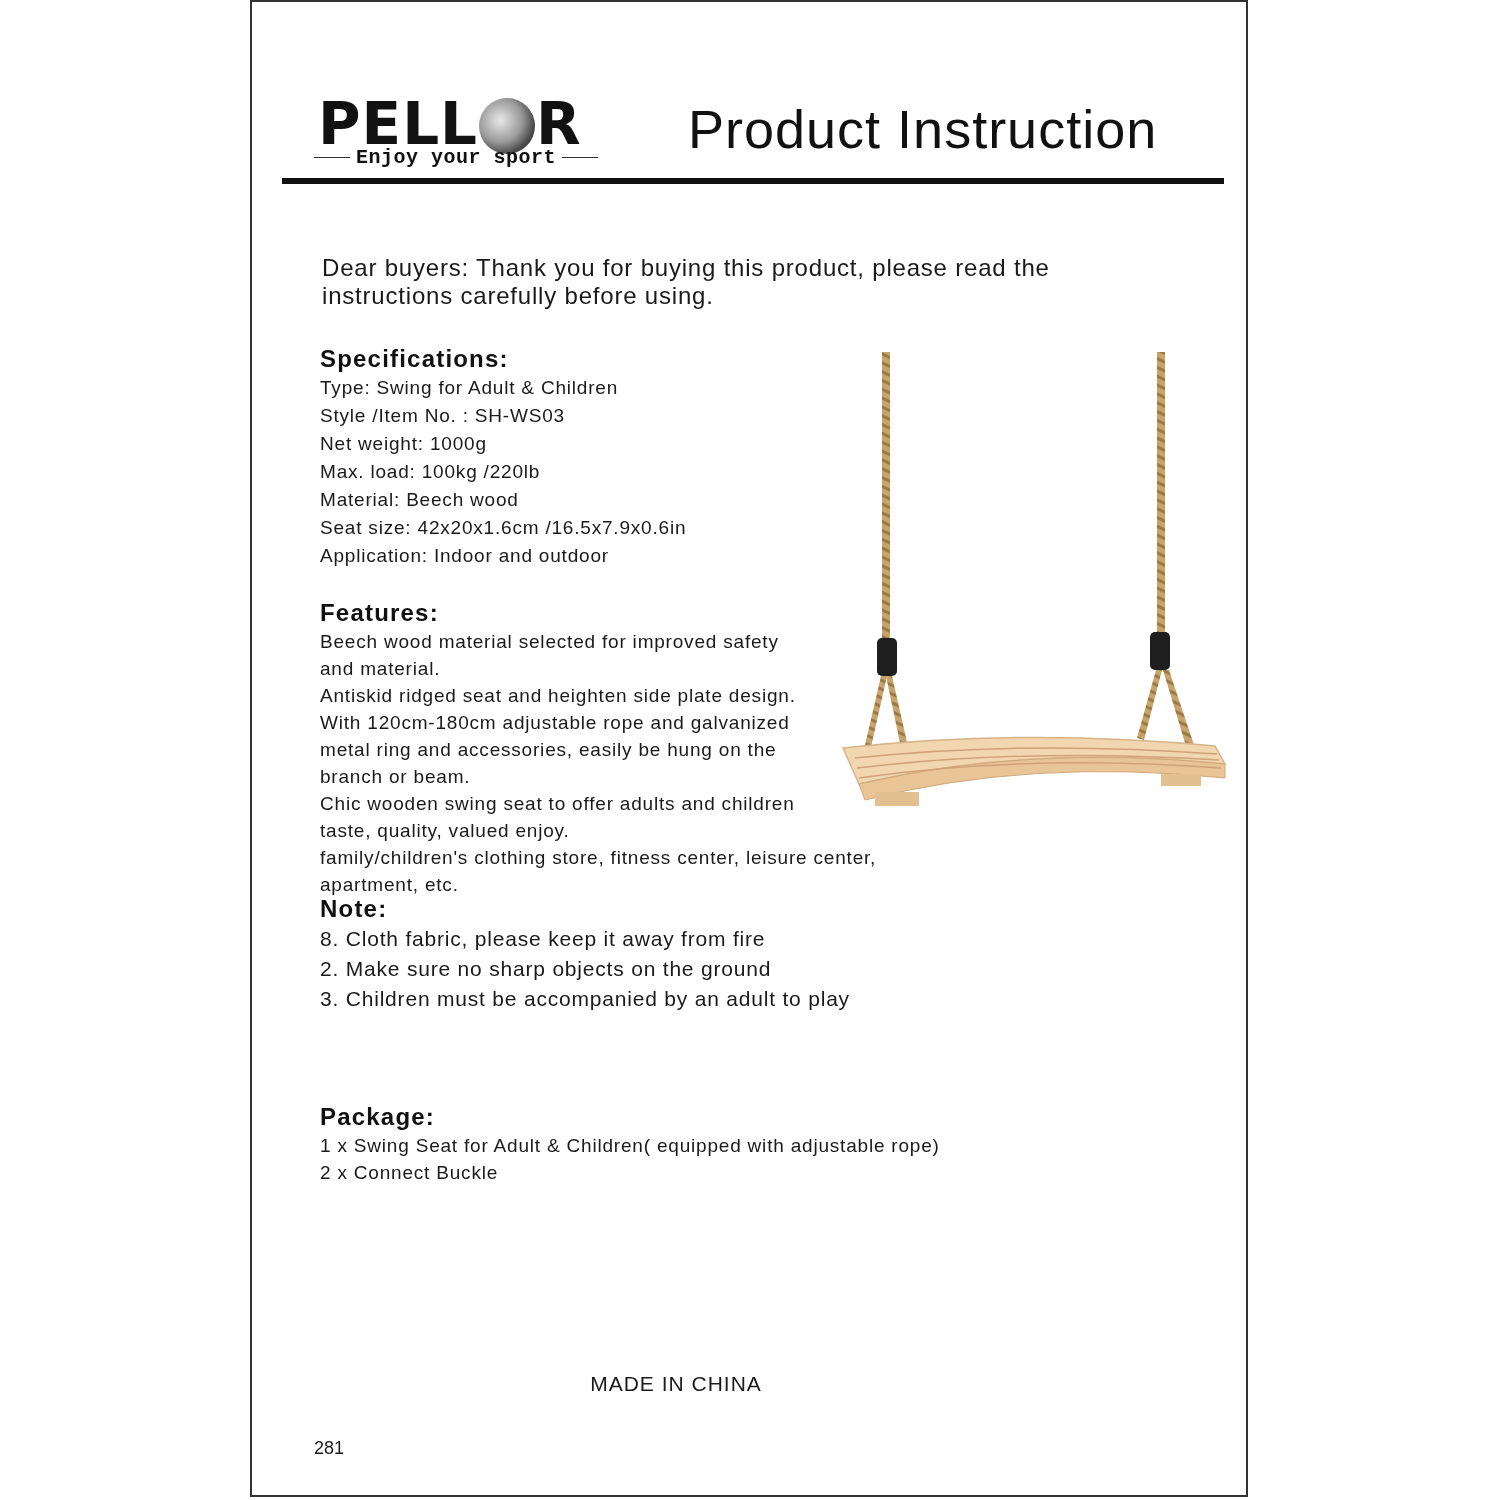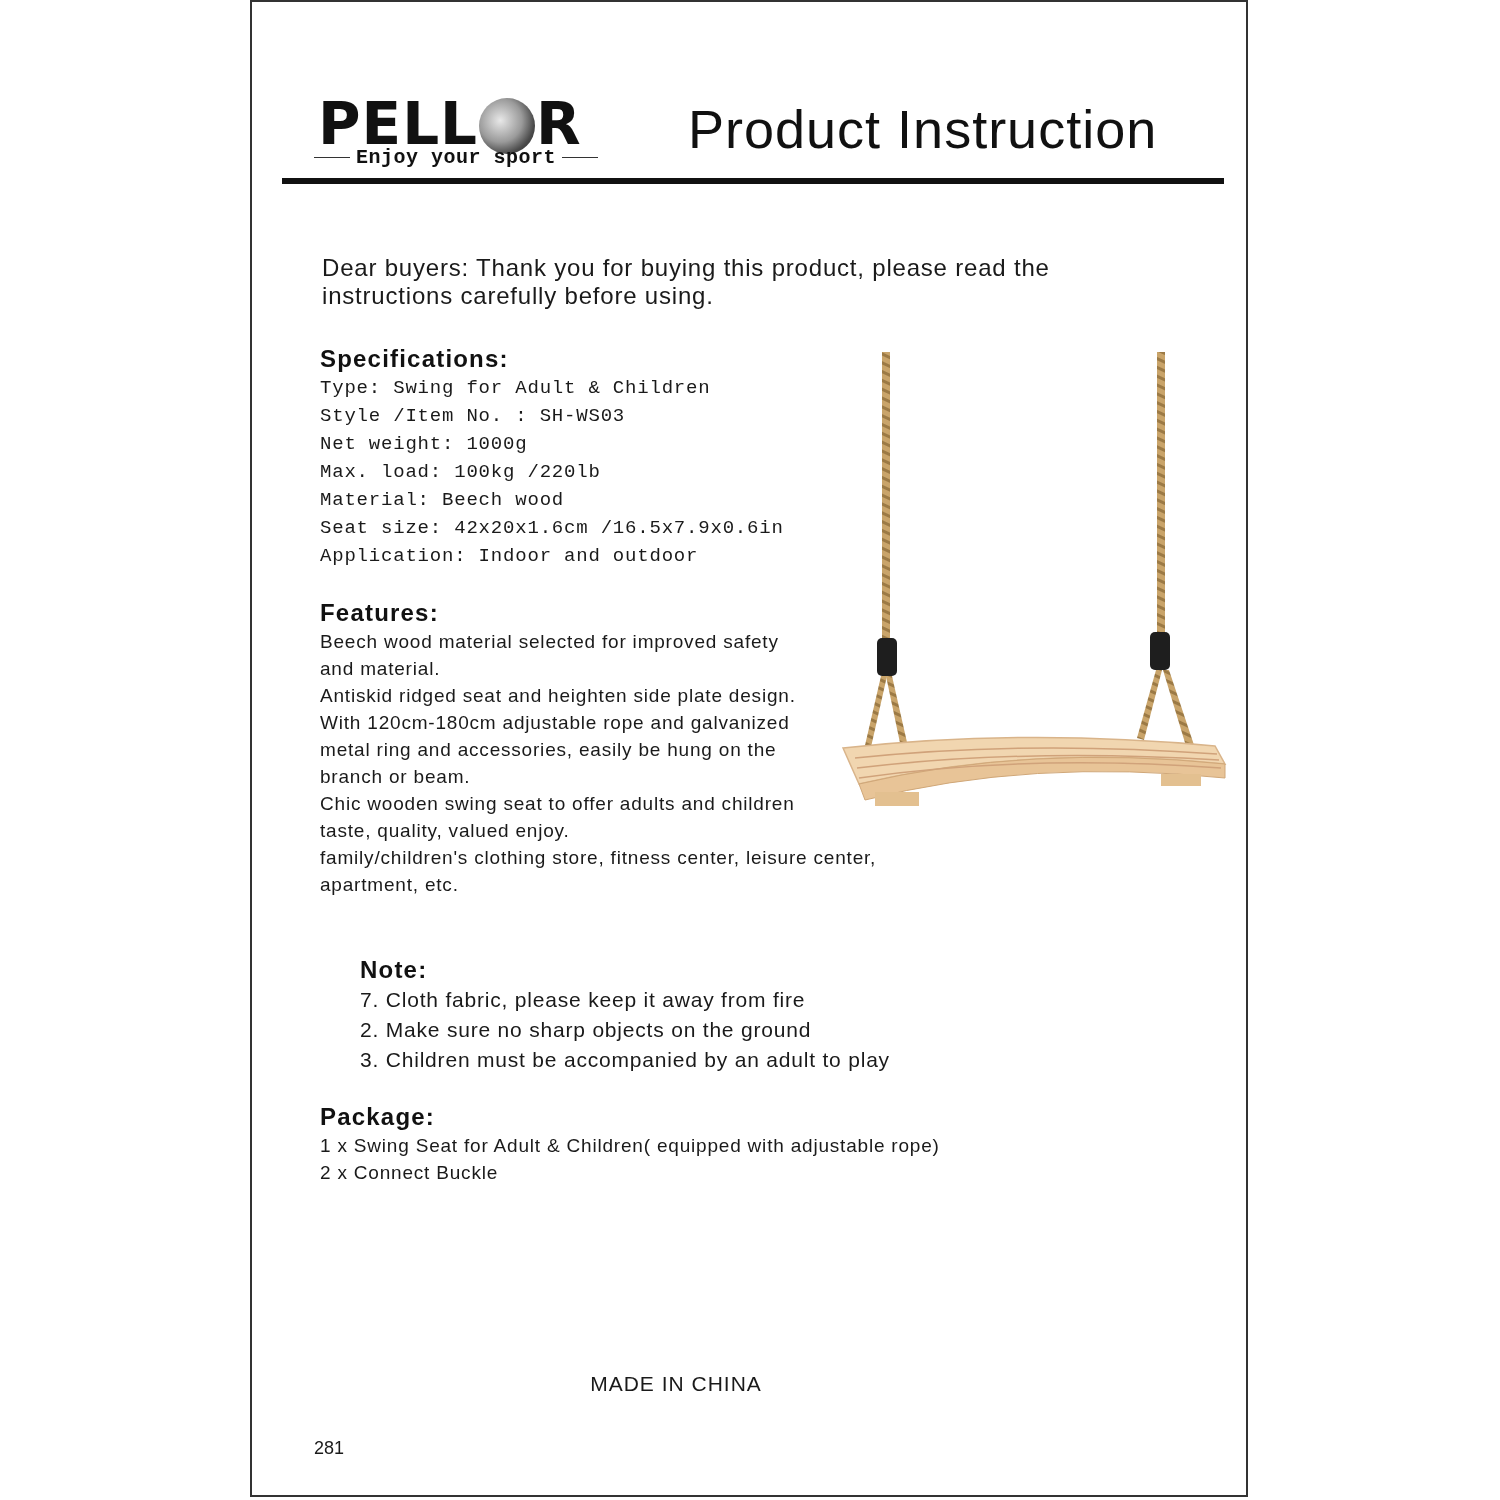--- a/index.html
+++ b/index.html
@@ -11,23 +11,23 @@
     .logo-tag { position: absolute; left: -4px; top: 74px; width: 285px; display: flex; align-items: center; gap: 6px; }
     .logo-tag .dash { flex: 0 0 36px; height: 1px; background: #333; }
     .logo-tag span.t { font-family: Liberation Mono, monospace; font-weight: bold; font-size: 20px; color: #111; white-space: nowrap; letter-spacing: 0.5px; }
     .title { position: absolute; left: 688px; top: 98px; font-family: "Liberation Sans", sans-serif; font-size: 54px; color: #111; letter-spacing: 1px; white-space: nowrap; }
     .rule { position: absolute; left: 282px; top: 178px; width: 942px; height: 6px; background: #111; }
     .intro { position: absolute; left: 322px; top: 254px; width: 820px; font-size: 24px; line-height: 28px; letter-spacing: 0.8px; color: #1a1a1a; }
     .section { position: absolute; left: 320px; }
     .section h2 { margin: 0; font-family: "Liberation Sans", sans-serif; font-weight: bold; font-size: 24px; letter-spacing: 1.2px; color: #111; line-height: 30px; }
     .section .line { font-size: 19px; letter-spacing: 0.8px; line-height: 27px; color: #1a1a1a; white-space: nowrap; }
     .specs { top: 344px; }
-    .specs .line { line-height: 28px; font-family: Liberation Mono, monospace; }
+    .specs .line { line-height: 28px; }
     .features { top: 598px; }
-    .note { top: 955px; margin-left: 40px; }
+    .note { top: 894px; }
     .note .line { font-size: 21px; line-height: 30px; }
     .package { top: 1102px; }
     .swing { position: absolute; left: 835px; top: 348px; width: 392px; height: 464px; }
     .made { position: absolute; left: 0; width: 1352px; top: 1372px; text-align: center; font-size: 21px; letter-spacing: 1px; color: #1a1a1a; }
     .pagenum { position: absolute; left: 314px; top: 1438px; font-size: 18px; color: #1a1a1a; }
   </style>
 </head>
 <body>
 
 <div class="page"></div>
@@ -70,21 +70,21 @@
   <div class="line">metal ring and accessories, easily be hung on the</div>
   <div class="line">branch or beam.</div>
   <div class="line">Chic wooden swing seat to offer adults and children</div>
   <div class="line">taste, quality, valued enjoy.</div>
   <div class="line">family/children's clothing store, fitness center, leisure center,</div>
   <div class="line">apartment, etc.</div>
 </div>
 
 <div class="section note">
   <h2>Note:</h2>
-  <div class="line">7. Cloth fabric, please keep it away from fire</div>
+  <div class="line">8. Cloth fabric, please keep it away from fire</div>
   <div class="line">2. Make sure no sharp objects on the ground</div>
   <div class="line">3. Children must be accompanied by an adult to play</div>
 </div>
 
 <div class="section package">
   <h2>Package:</h2>
   <div class="line">1 x Swing Seat for Adult &amp; Children( equipped with adjustable rope)</div>
   <div class="line">2 x Connect Buckle</div>
 </div>
 

